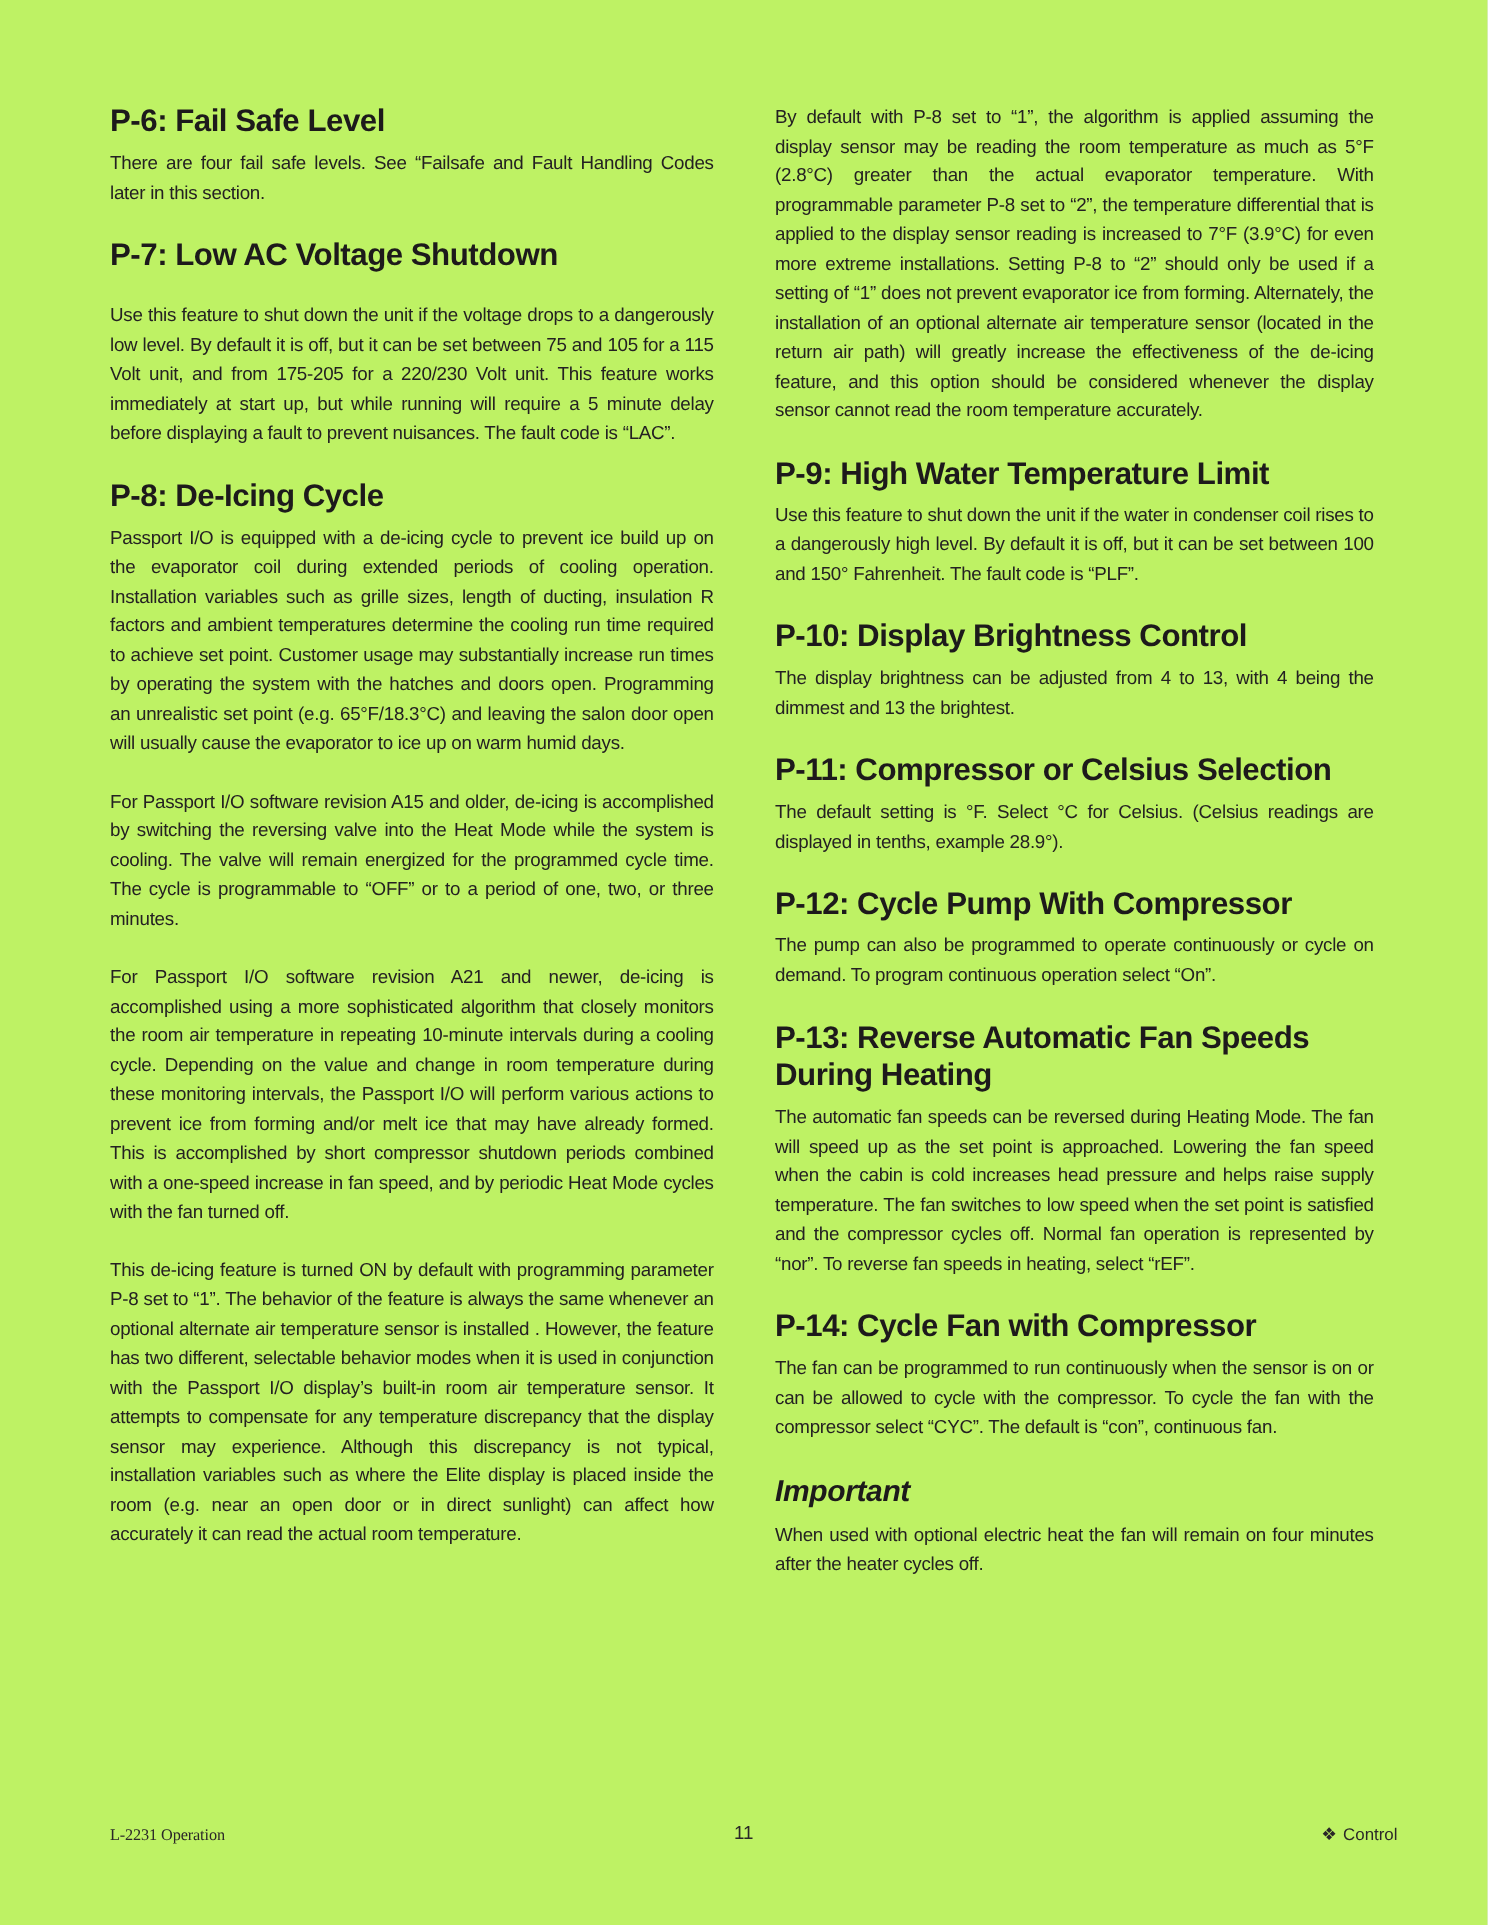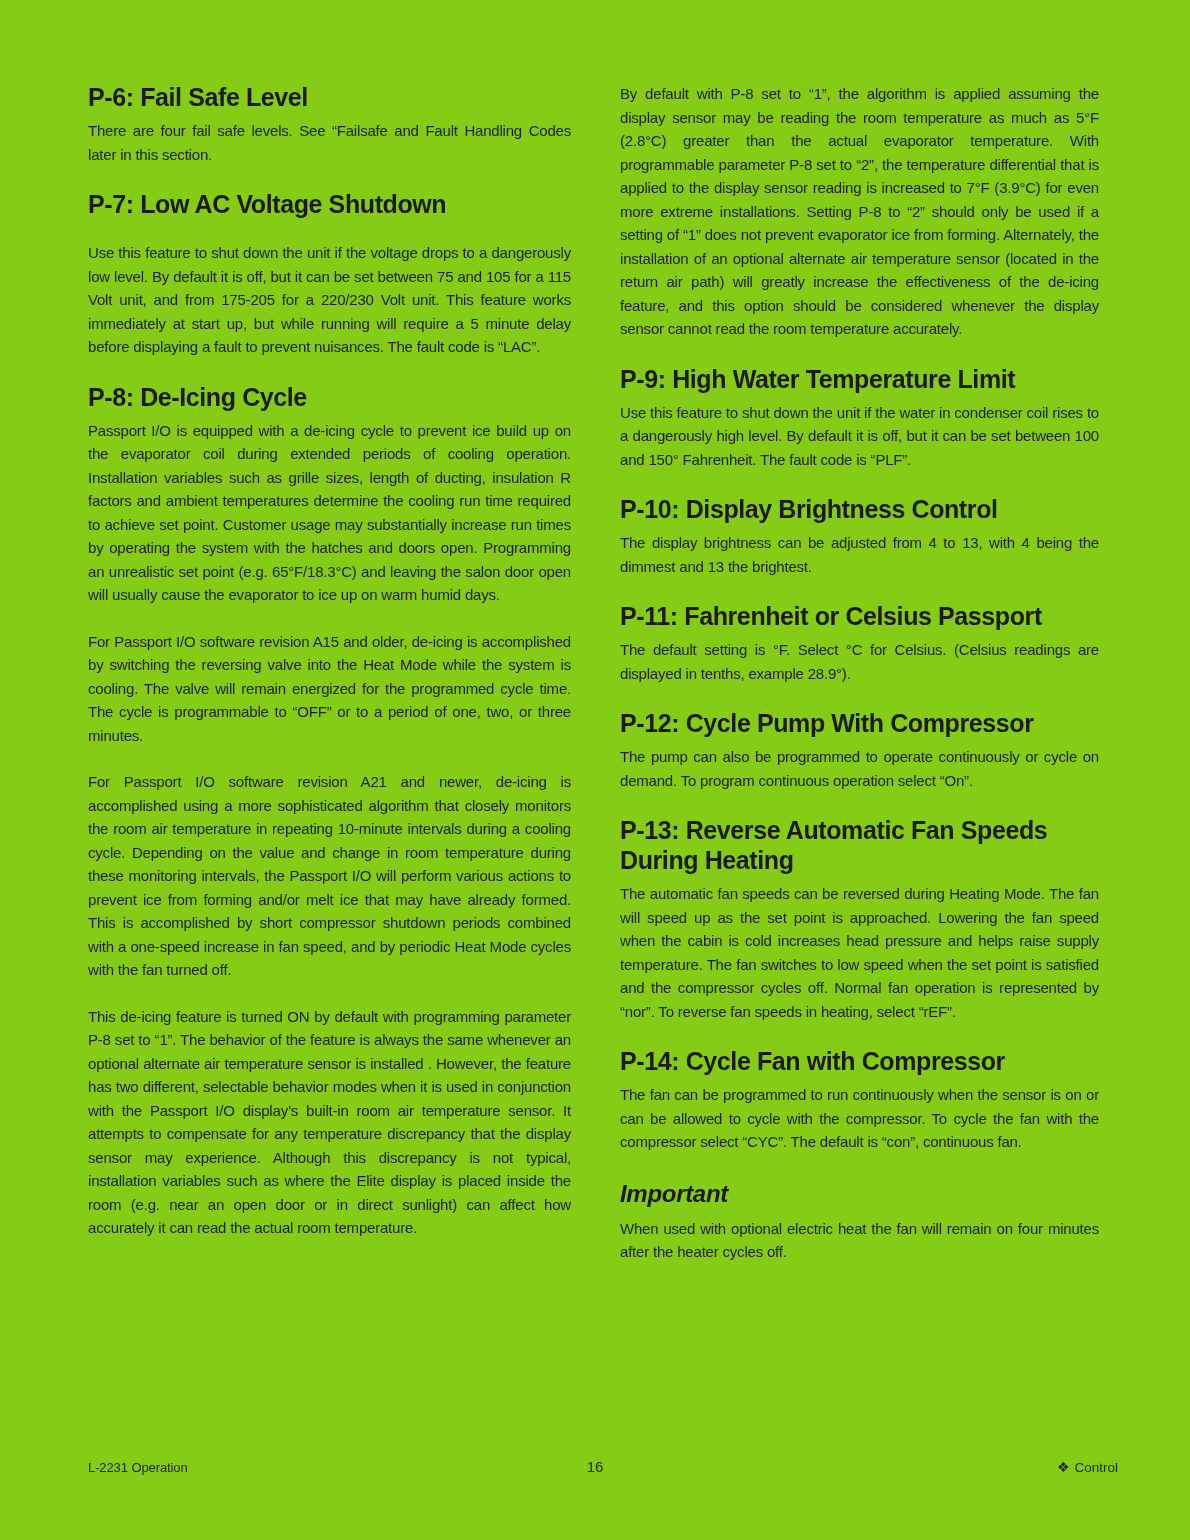--- a/index.html
+++ b/index.html
@@ -1,20 +1,20 @@
 <!DOCTYPE html>
 <html><head>
 <meta charset="utf-8">
 <style>
   html, body { margin: 0; padding: 0; background: #e8e8e8; }
   .page {
     position: relative;
     width: 1190px;
     height: 1540px;
-    background: #84cc16;
+    background: #bef264;
     margin: 0 auto;
     overflow: hidden;
     font-family: "Liberation Sans", "DejaVu Sans", sans-serif;
     color: #221f20;
   }
   .col { position: absolute; top: 82px; }
   .col-left  { left: 88px;  width: 483px; }
   .col-right { left: 620px; width: 479px; }
 
   .hd {
@@ -49,21 +49,21 @@
   }
 
   .footer {
     position: absolute;
     left: 0; right: 0;
     top: 1456px;
     height: 26px;
     font-size: 13px;
     color: #2a2728;
   }
-  .f-left   { position: absolute; left: 88px; top: 4px; letter-spacing: -0.1px; }
+  .f-left   { position: absolute; left: 88px; top: 4px; letter-spacing: -0.1px; font-family: Liberation Serif, serif; }
   .f-center { position: absolute; left: 0; right: 0; top: 2px; text-align: center; font-size: 15px; }
   .f-right  { position: absolute; right: 72px; top: 3px; font-size: 13.5px; }
   .diamond  { font-size: 14px; margin-right: 5px; }
 </style>
 </head>
 <body>
 
 <div class="page">
 
   <div class="col col-left">
@@ -82,37 +82,37 @@
 
   <div class="col col-right">
     <p class="body">By default with P-8 set to “1”, the algorithm is applied assuming the display sensor may be reading the room temperature as much as 5°F (2.8°C) greater than the actual evaporator temperature. With programmable parameter P-8 set to “2”, the temperature differential that is applied to the display sensor reading is increased to 7°F (3.9°C) for even more extreme installations. Setting P-8 to “2” should only be used if a setting of “1” does not prevent evaporator ice from forming. Alternately, the installation of an optional alternate air temperature sensor (located in the return air path) will greatly increase the effectiveness of the de-icing feature, and this option should be considered whenever the display sensor cannot read the room temperature accurately.</p>
 
     <h2 class="hd hd-tight-top">P-9: High Water Temperature Limit</h2>
     <p class="body">Use this feature to shut down the unit if the water in condenser coil rises to a dangerously high level.  By default it is off, but it can be set between 100 and 150° Fahrenheit. The fault code is “PLF”.</p>
 
     <h2 class="hd">P-10: Display Brightness Control</h2>
     <p class="body">The display brightness can be adjusted from 4 to 13, with 4 being the dimmest and 13 the brightest.</p>
 
-    <h2 class="hd">P-11: Fahrenheit or Celsius Passport</h2>
+    <h2 class="hd">P-11: Compressor or Celsius Selection</h2>
     <p class="body">The default setting is °F. Select °C for Celsius. (Celsius readings are displayed in tenths, example 28.9°).</p>
 
     <h2 class="hd">P-12: Cycle Pump With Compressor</h2>
     <p class="body">The pump can also be programmed to operate continuously or cycle on demand. To program continuous operation select “On”.</p>
 
     <h2 class="hd">P-13: Reverse Automatic Fan Speeds During Heating</h2>
     <p class="body">The automatic fan speeds can be reversed during Heating Mode. The fan will speed up as the set point is approached. Lowering the fan speed when the cabin is cold increases head pressure and helps raise supply temperature. The fan switches to low speed when the set point is satisfied and the compressor cycles off. Normal fan operation is represented by “nor”. To reverse fan speeds in heating, select “rEF”.</p>
 
     <h2 class="hd">P-14: Cycle Fan with Compressor</h2>
     <p class="body">The fan can be programmed to run continuously when the sensor is on or can be allowed to cycle with the compressor. To cycle the fan with the compressor select “CYC”. The default is “con”, continuous fan.</p>
 
     <h3 class="hd-important">Important</h3>
     <p class="body">When used with optional electric heat the fan will remain on four minutes after the heater cycles off.</p>
   </div>
 
   <div class="footer">
     <span class="f-left">L-2231 Operation</span>
-    <span class="f-center">16</span>
+    <span class="f-center">11</span>
     <span class="f-right">
       <span class="diamond">❖</span><span>Control</span>
     </span>
   </div>
 
 </div>
 
 </body></html>

